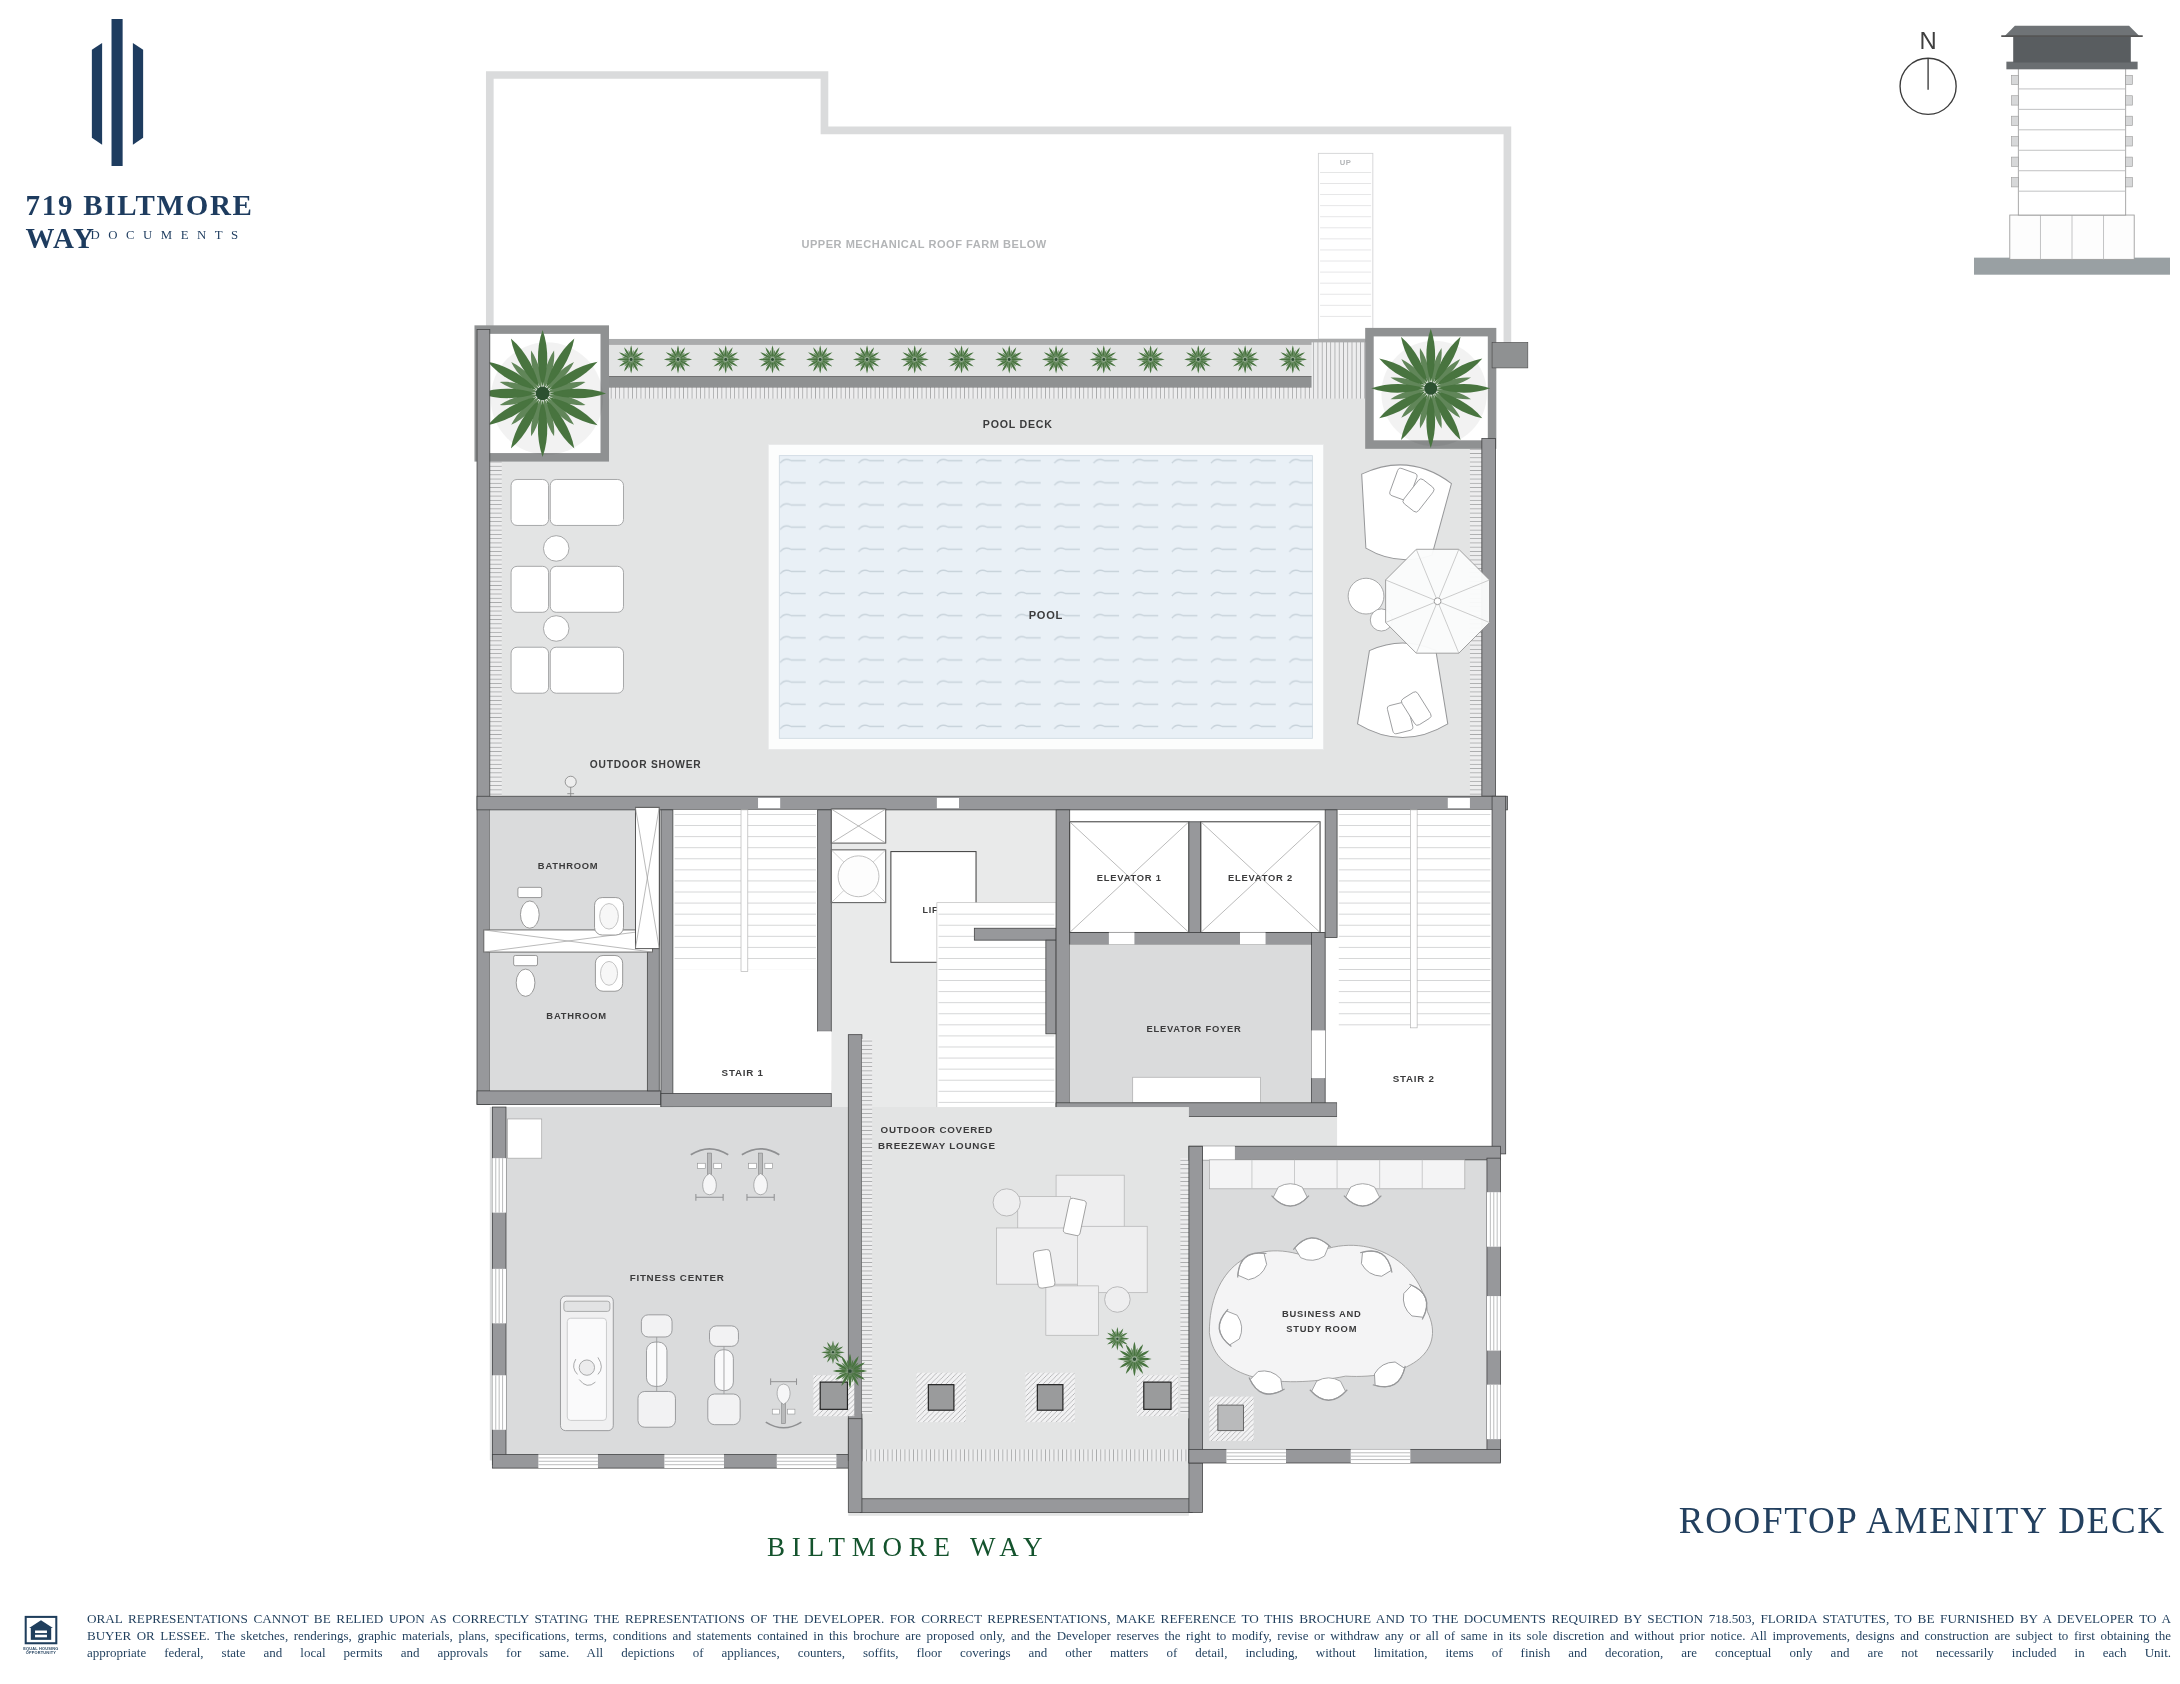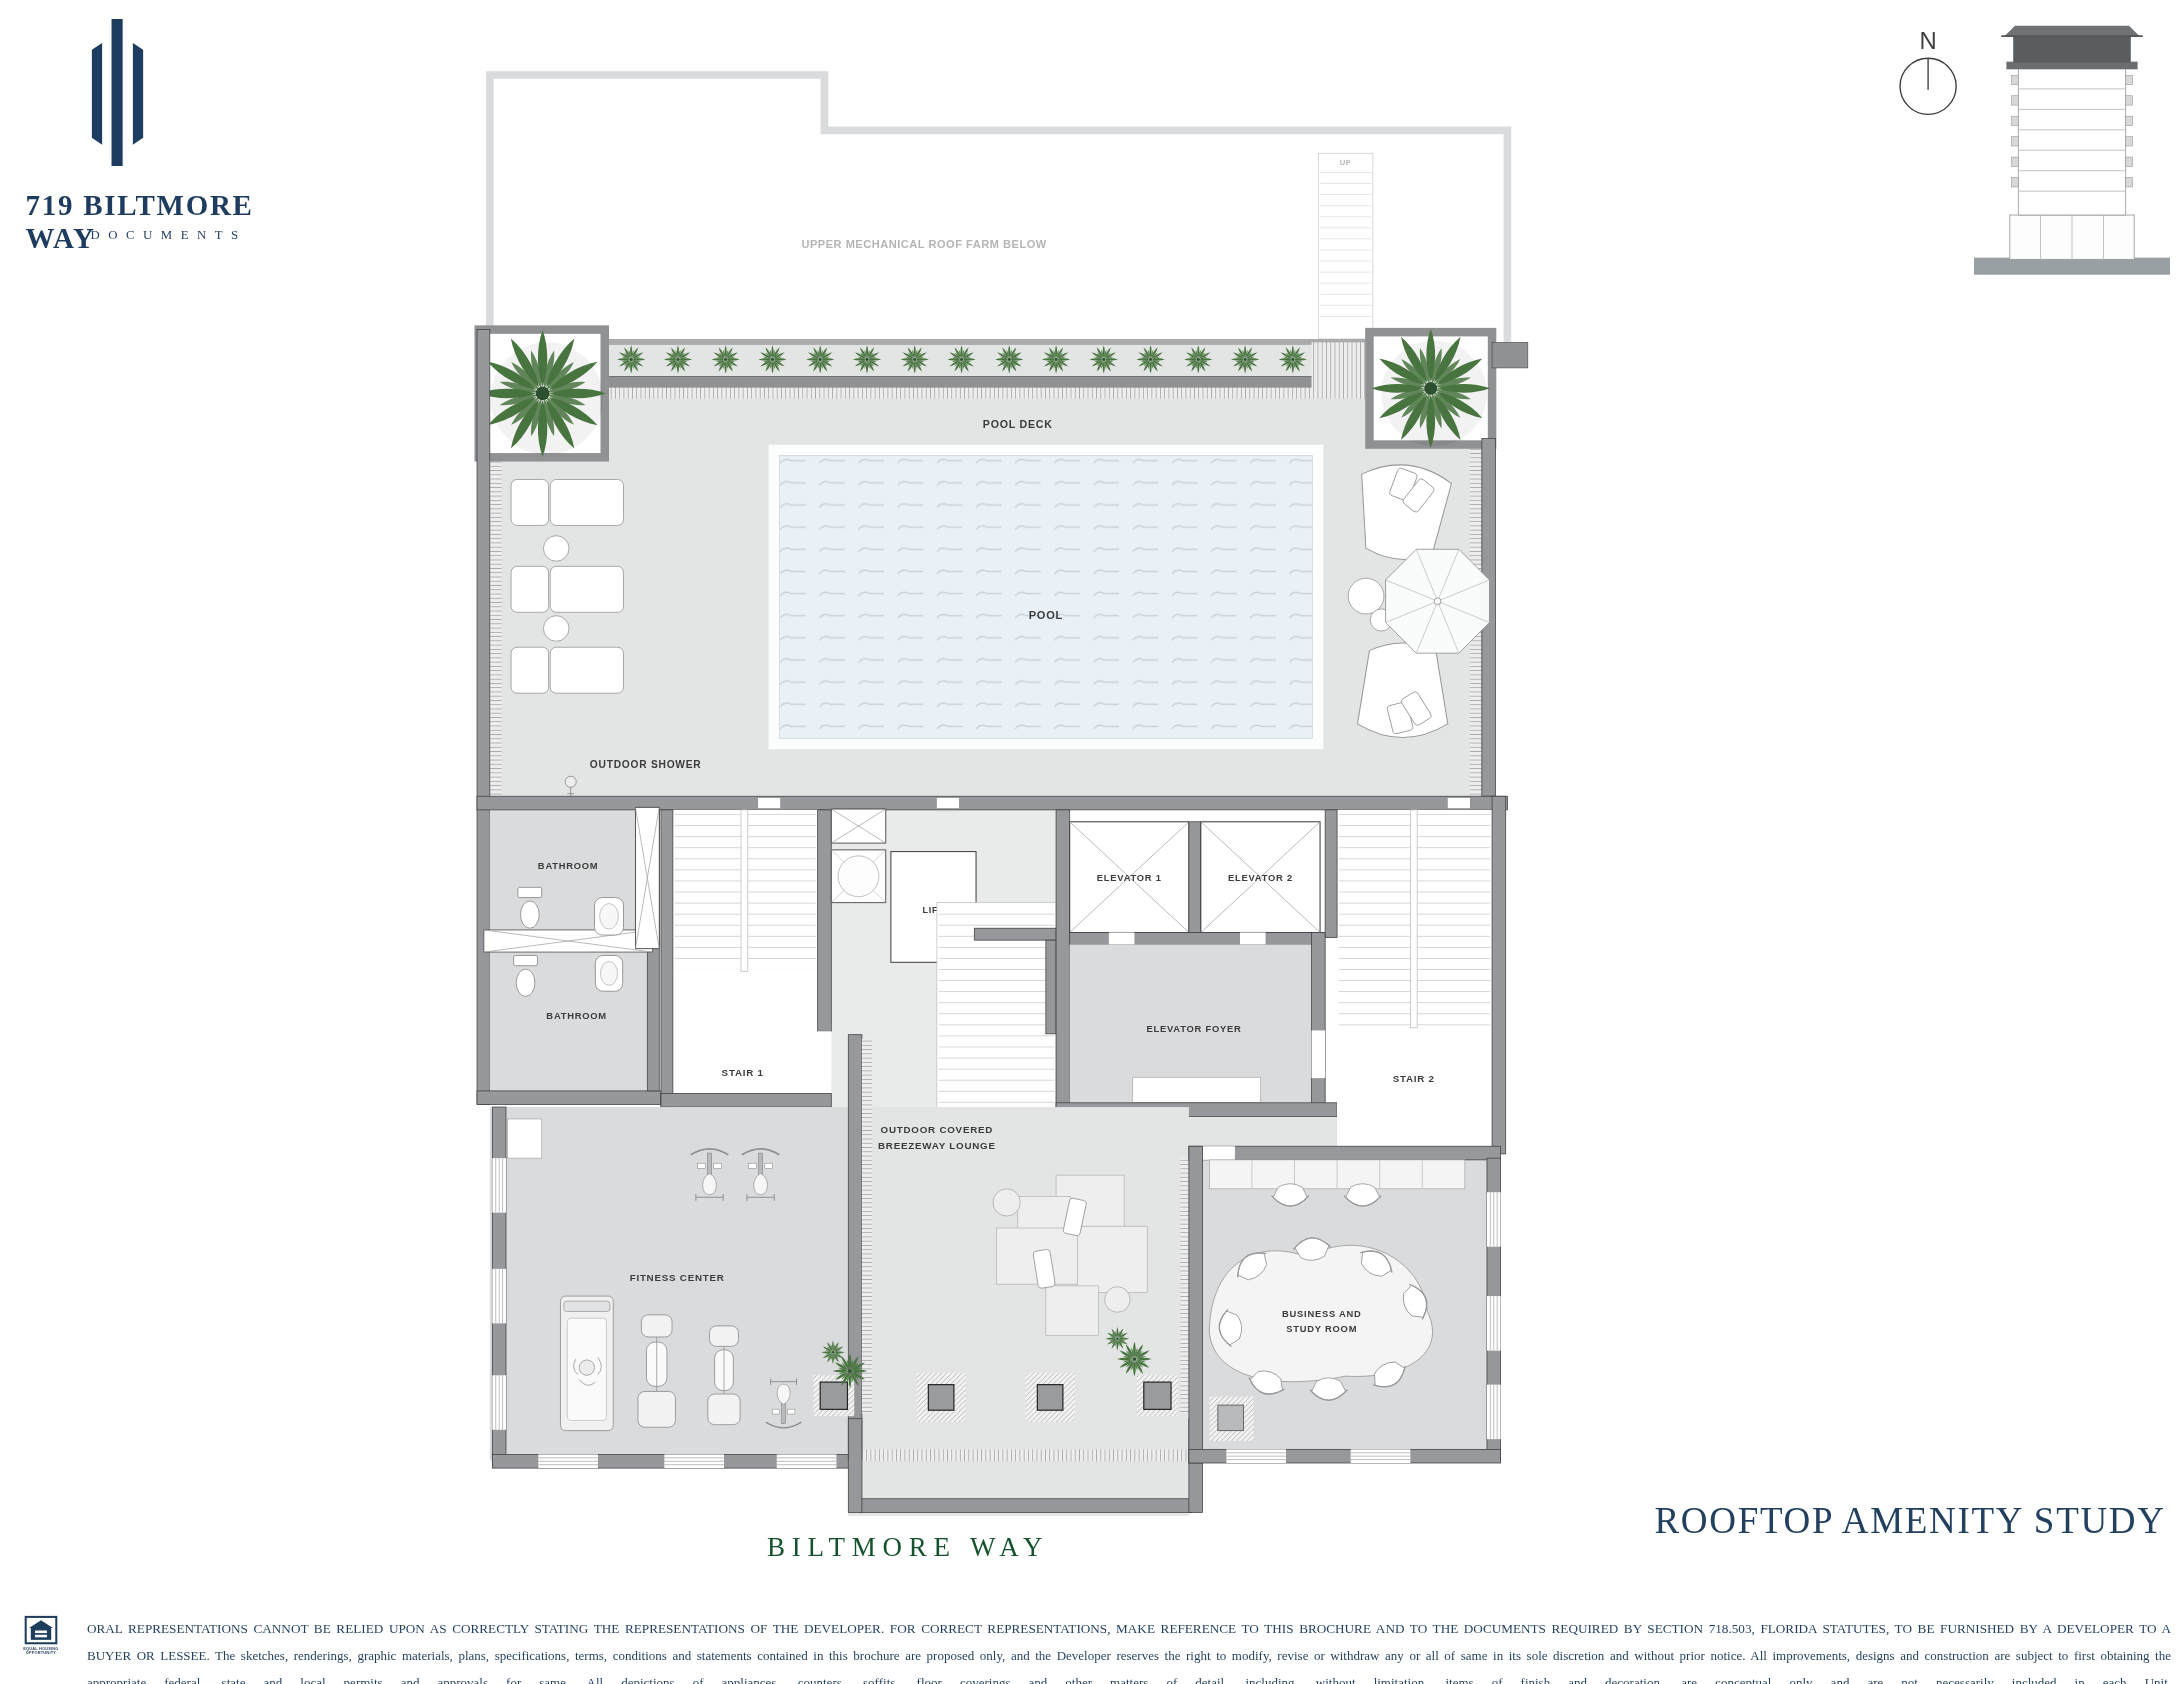--- a/index.html
+++ b/index.html
@@ -11,21 +11,21 @@
     font-family:"Liberation Serif",serif;font-weight:700;font-size:29px;letter-spacing:1.7px;color:#1e3c5f;}
   #brand-sub{left:25.6px;top:228px;width:286px;text-align:center;
     font-family:"Liberation Serif",serif;font-weight:400;font-size:12.8px;letter-spacing:8.5px;color:#1e3c5f;}
   
   #street-label{left:767px;top:1532px;width:486px;text-align:left;
     font-family:"Liberation Serif",serif;font-size:27px;letter-spacing:6.8px;color:#14532d;}
   #page-title{right:15.3px;top:1499px;width:767px;text-align:right;
     font-family:"Liberation Serif",serif;font-size:37px;letter-spacing:1.7px;color:#23405f;}
   
   #disclaimer{left:87px;top:1610px;width:2084px;color:#1f3e5c;font-family:"Liberation Serif",serif;}
-  .disc-line{text-align:justify;text-align-last:justify;white-space:normal;margin-top:10px;}
+  .disc-line{text-align:justify;text-align-last:justify;white-space:normal;}
   .disc-1{font-size:13.2px;line-height:17px;}
   .disc-2,.disc-3{font-size:13px;line-height:17px;}
   #eho-text{left:20.4px;top:1647px;width:41px;text-align:center;font-size:3.9px;line-height:4.4px;
     color:#1f3e5c;font-weight:700;letter-spacing:0.2px;}
   
   .lbl{font-family:"Liberation Sans",sans-serif;font-weight:700;fill:#3b3b3c;letter-spacing:.9px;}
   .lbl-faint{font-family:"Liberation Sans",sans-serif;font-weight:700;fill:#b3b5b7;letter-spacing:.6px;}
   .wall{fill:#97989b;stroke:#3f4041;stroke-width:.9;}
   .room{fill:#dadbdc;}
   .deck{fill:#e3e4e4;}
@@ -464,21 +464,21 @@
       <use href="#chair" transform="translate(945,1572) rotate(198)"></use>
       <use href="#chair" transform="translate(896,1500) rotate(265)"></use>
       <rect x="880" y="1580" width="52" height="52" fill="url(#diag)"></rect>
       <rect x="890" y="1590" width="30" height="30" fill="#b9babb" stroke="#555555"></rect>
       <text class="lbl" x="1012" y="1486" font-size="11" text-anchor="middle">BUSINESS AND</text>
       <text class="lbl" x="1012" y="1504" font-size="11" text-anchor="middle">STUDY ROOM</text>
     </g>
   </svg>
 
   <div class="abs" id="street-label">BILTMORE WAY</div>
-  <div class="abs" id="page-title">ROOFTOP AMENITY STUDY</div>
+  <div class="abs" id="page-title">ROOFTOP AMENITY DECK</div>
 
   <svg class="abs" style="left:24px;top:1615px" width="34" height="31" viewBox="0 0 40 36">
     <rect x="2" y="2" width="36" height="31" fill="none" stroke="#1f3e5c" stroke-width="2.4"></rect>
     <polygon points="20,6 6,15 34,15" fill="#1f3e5c"></polygon>
     <rect x="8" y="15" width="24" height="14" fill="#1f3e5c"></rect>
     <rect x="13" y="18" width="14" height="3" fill="#ffffff"></rect>
     <rect x="13" y="23" width="14" height="3" fill="#ffffff"></rect>
   </svg>
   <div class="abs" id="eho-text">
     <span>EQUAL HOUSING</span><br><span>OPPORTUNITY</span>

